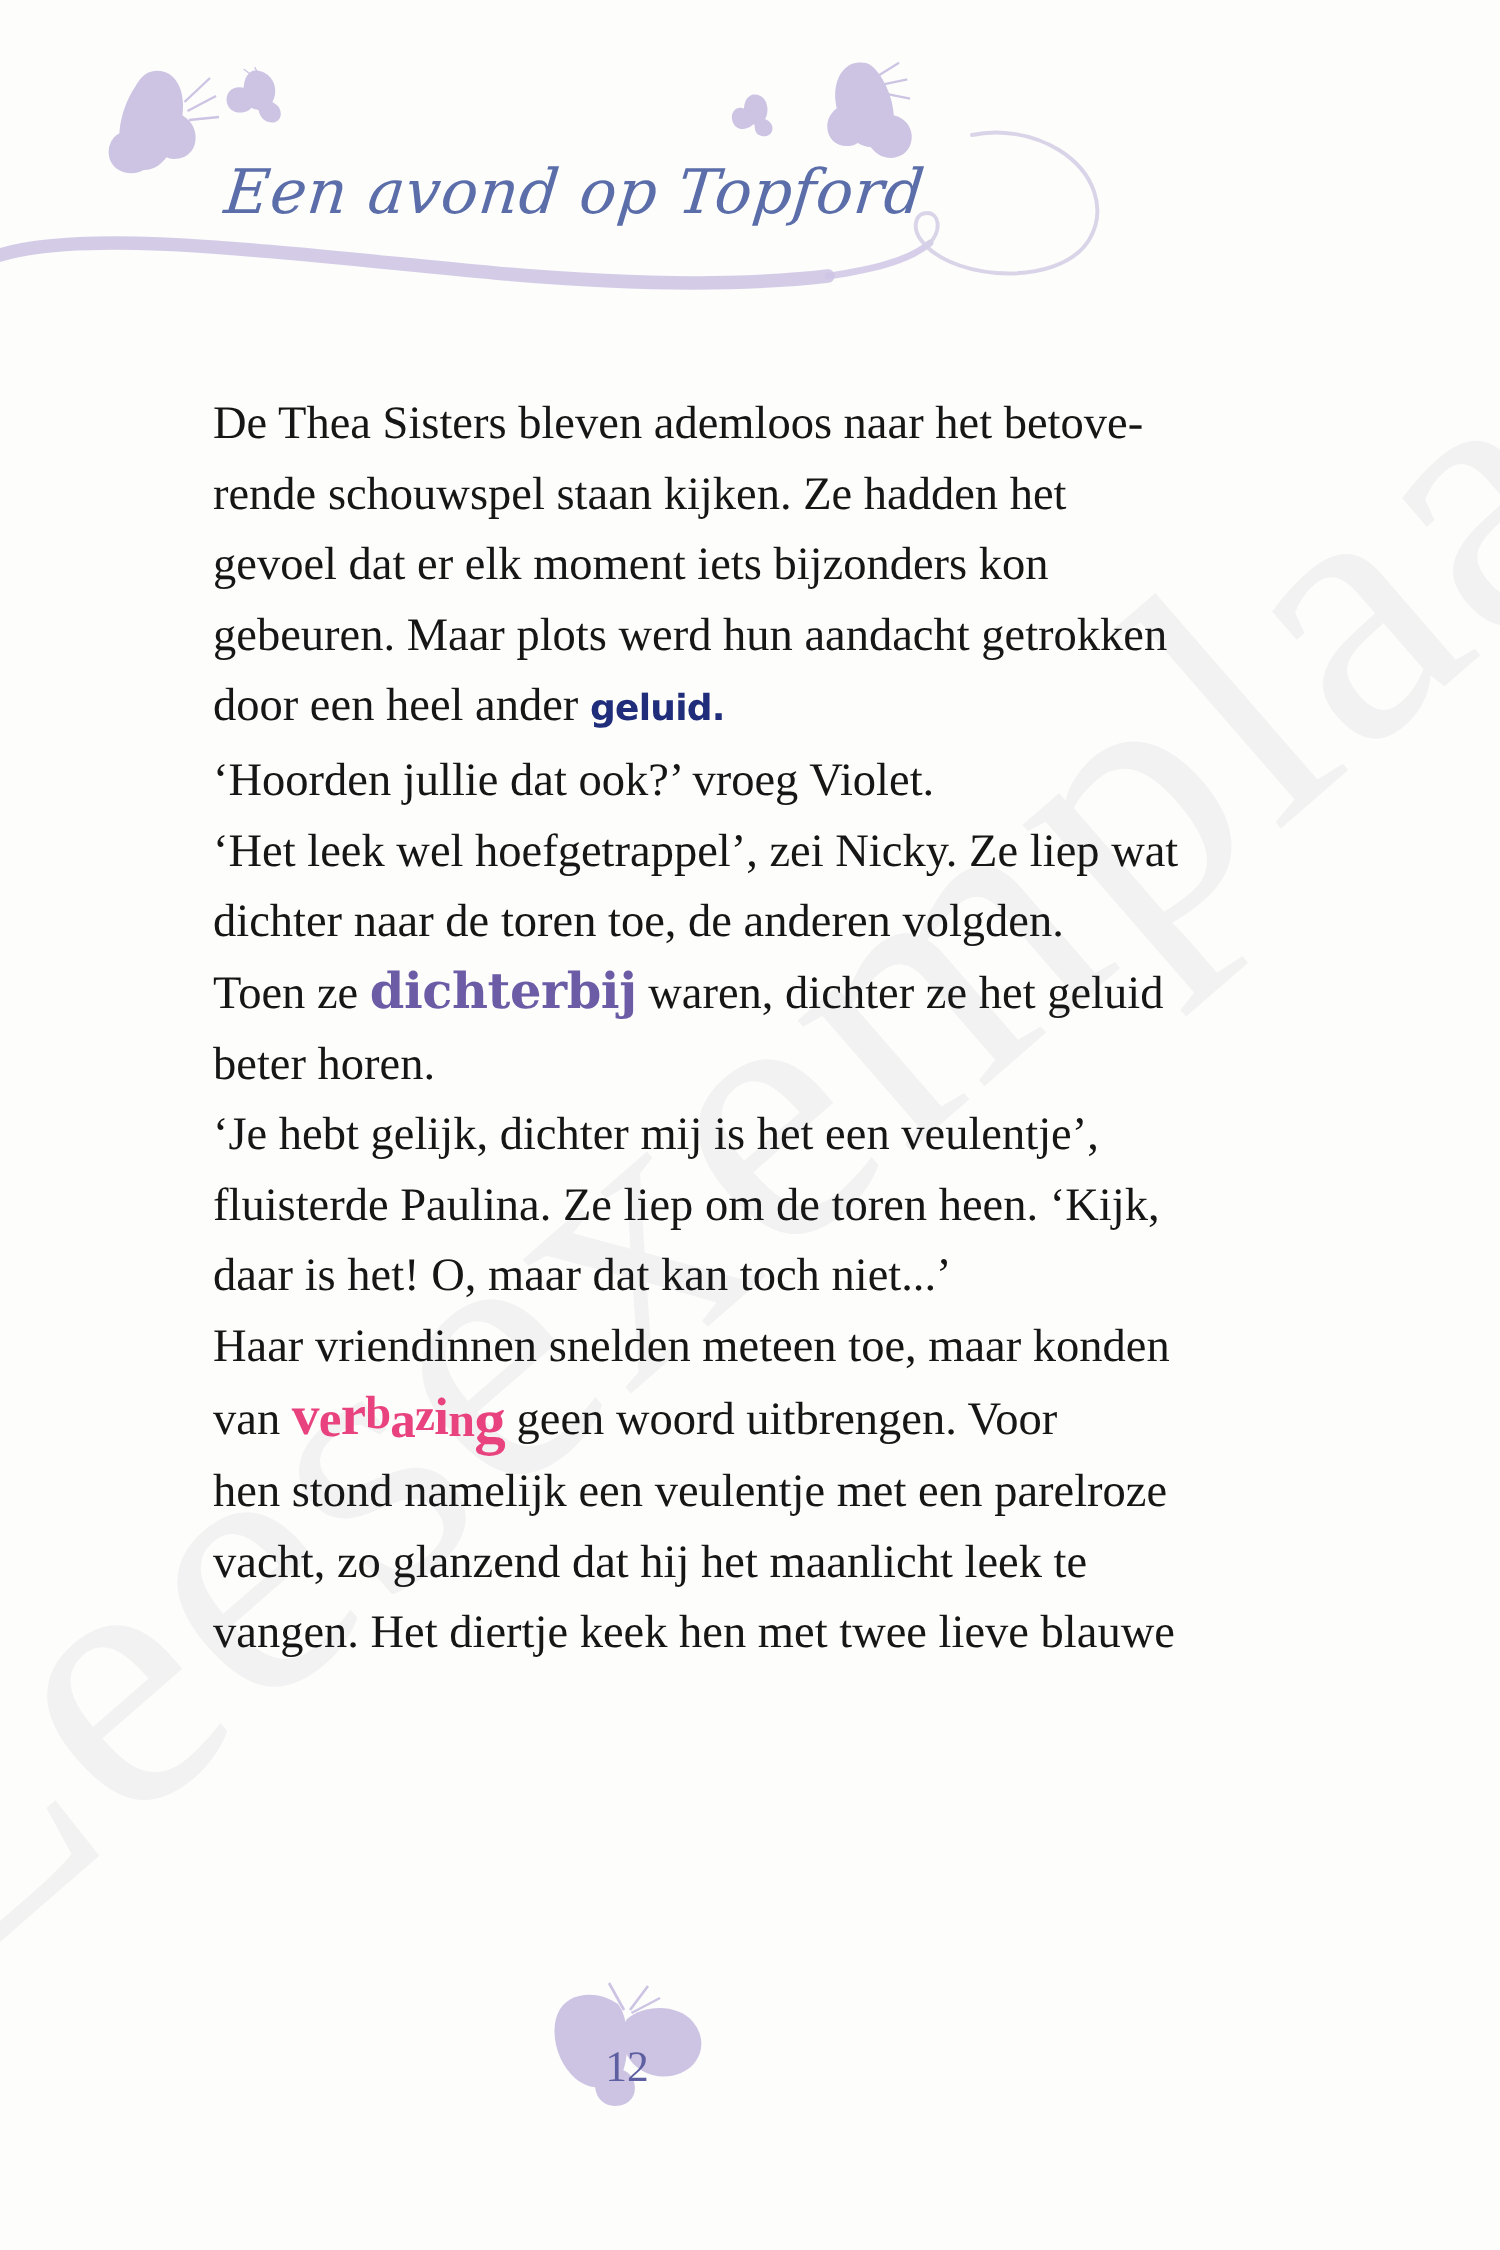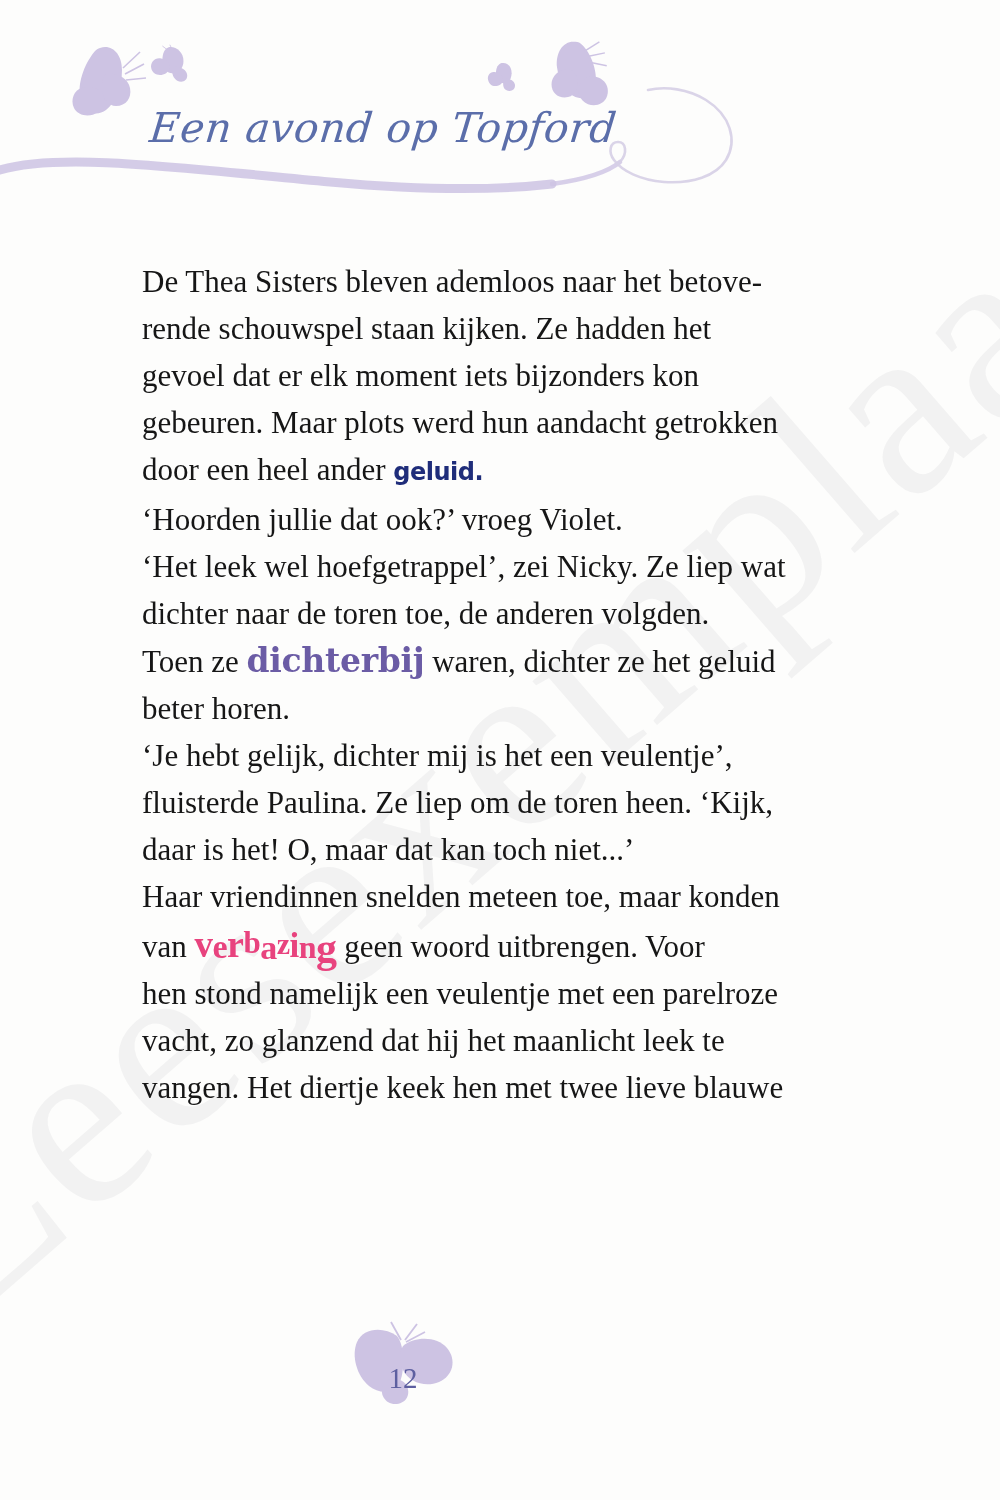--- a/index.html
+++ b/index.html
@@ -118,21 +118,21 @@
   .vb4 { font-size: 31px; position: relative; top: -4px; }
   .vb5 { font-size: 34px; position: relative; top: 2px; }
   .vb6 { font-size: 30px; position: relative; top: -3px; }
   .vb7 { font-size: 35px; }
   .vb8 { font-size: 32px; position: relative; top: 1px; }
   .vb9 { font-size: 42px; position: relative; top: 5px; }
 
   
   #footer {
     position: absolute;
-    left: 1px;
+    left: 16px;
     bottom: 62px;
     width: 804px;
     height: 120px;
     z-index: 3;
   }
   #footer-butterfly {
     position: absolute;
     left: 50%;
     top: 0;
     transform: translateX(-50%);

